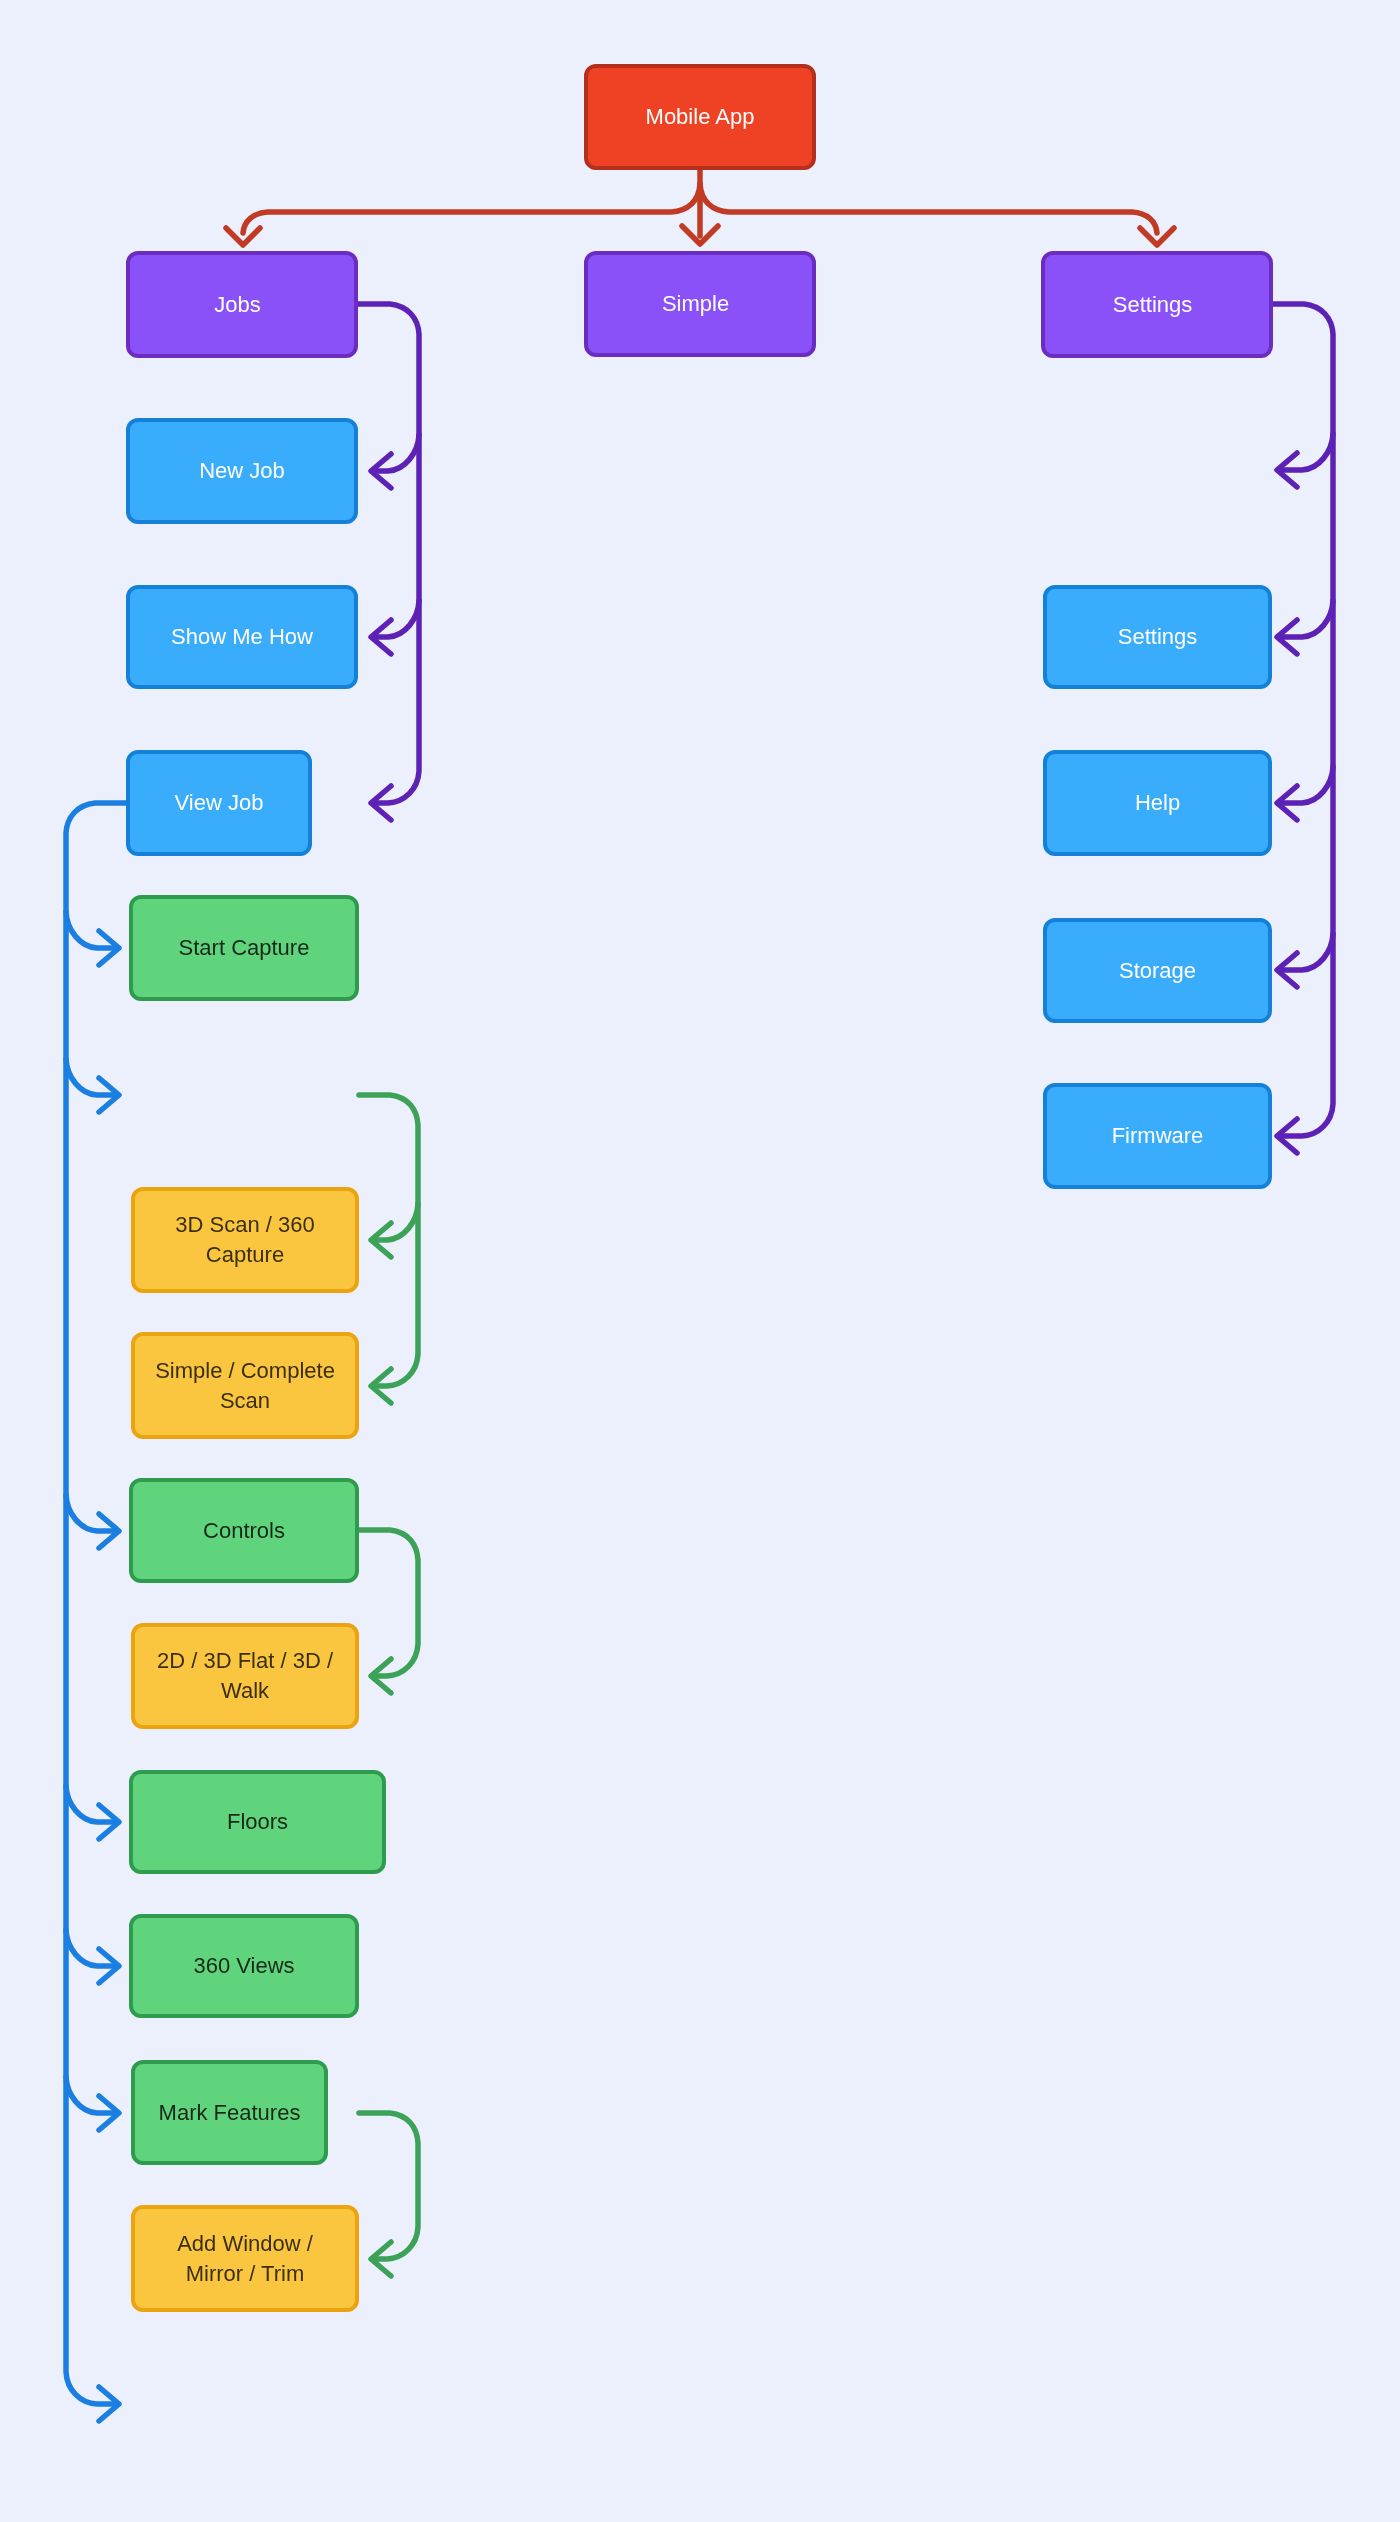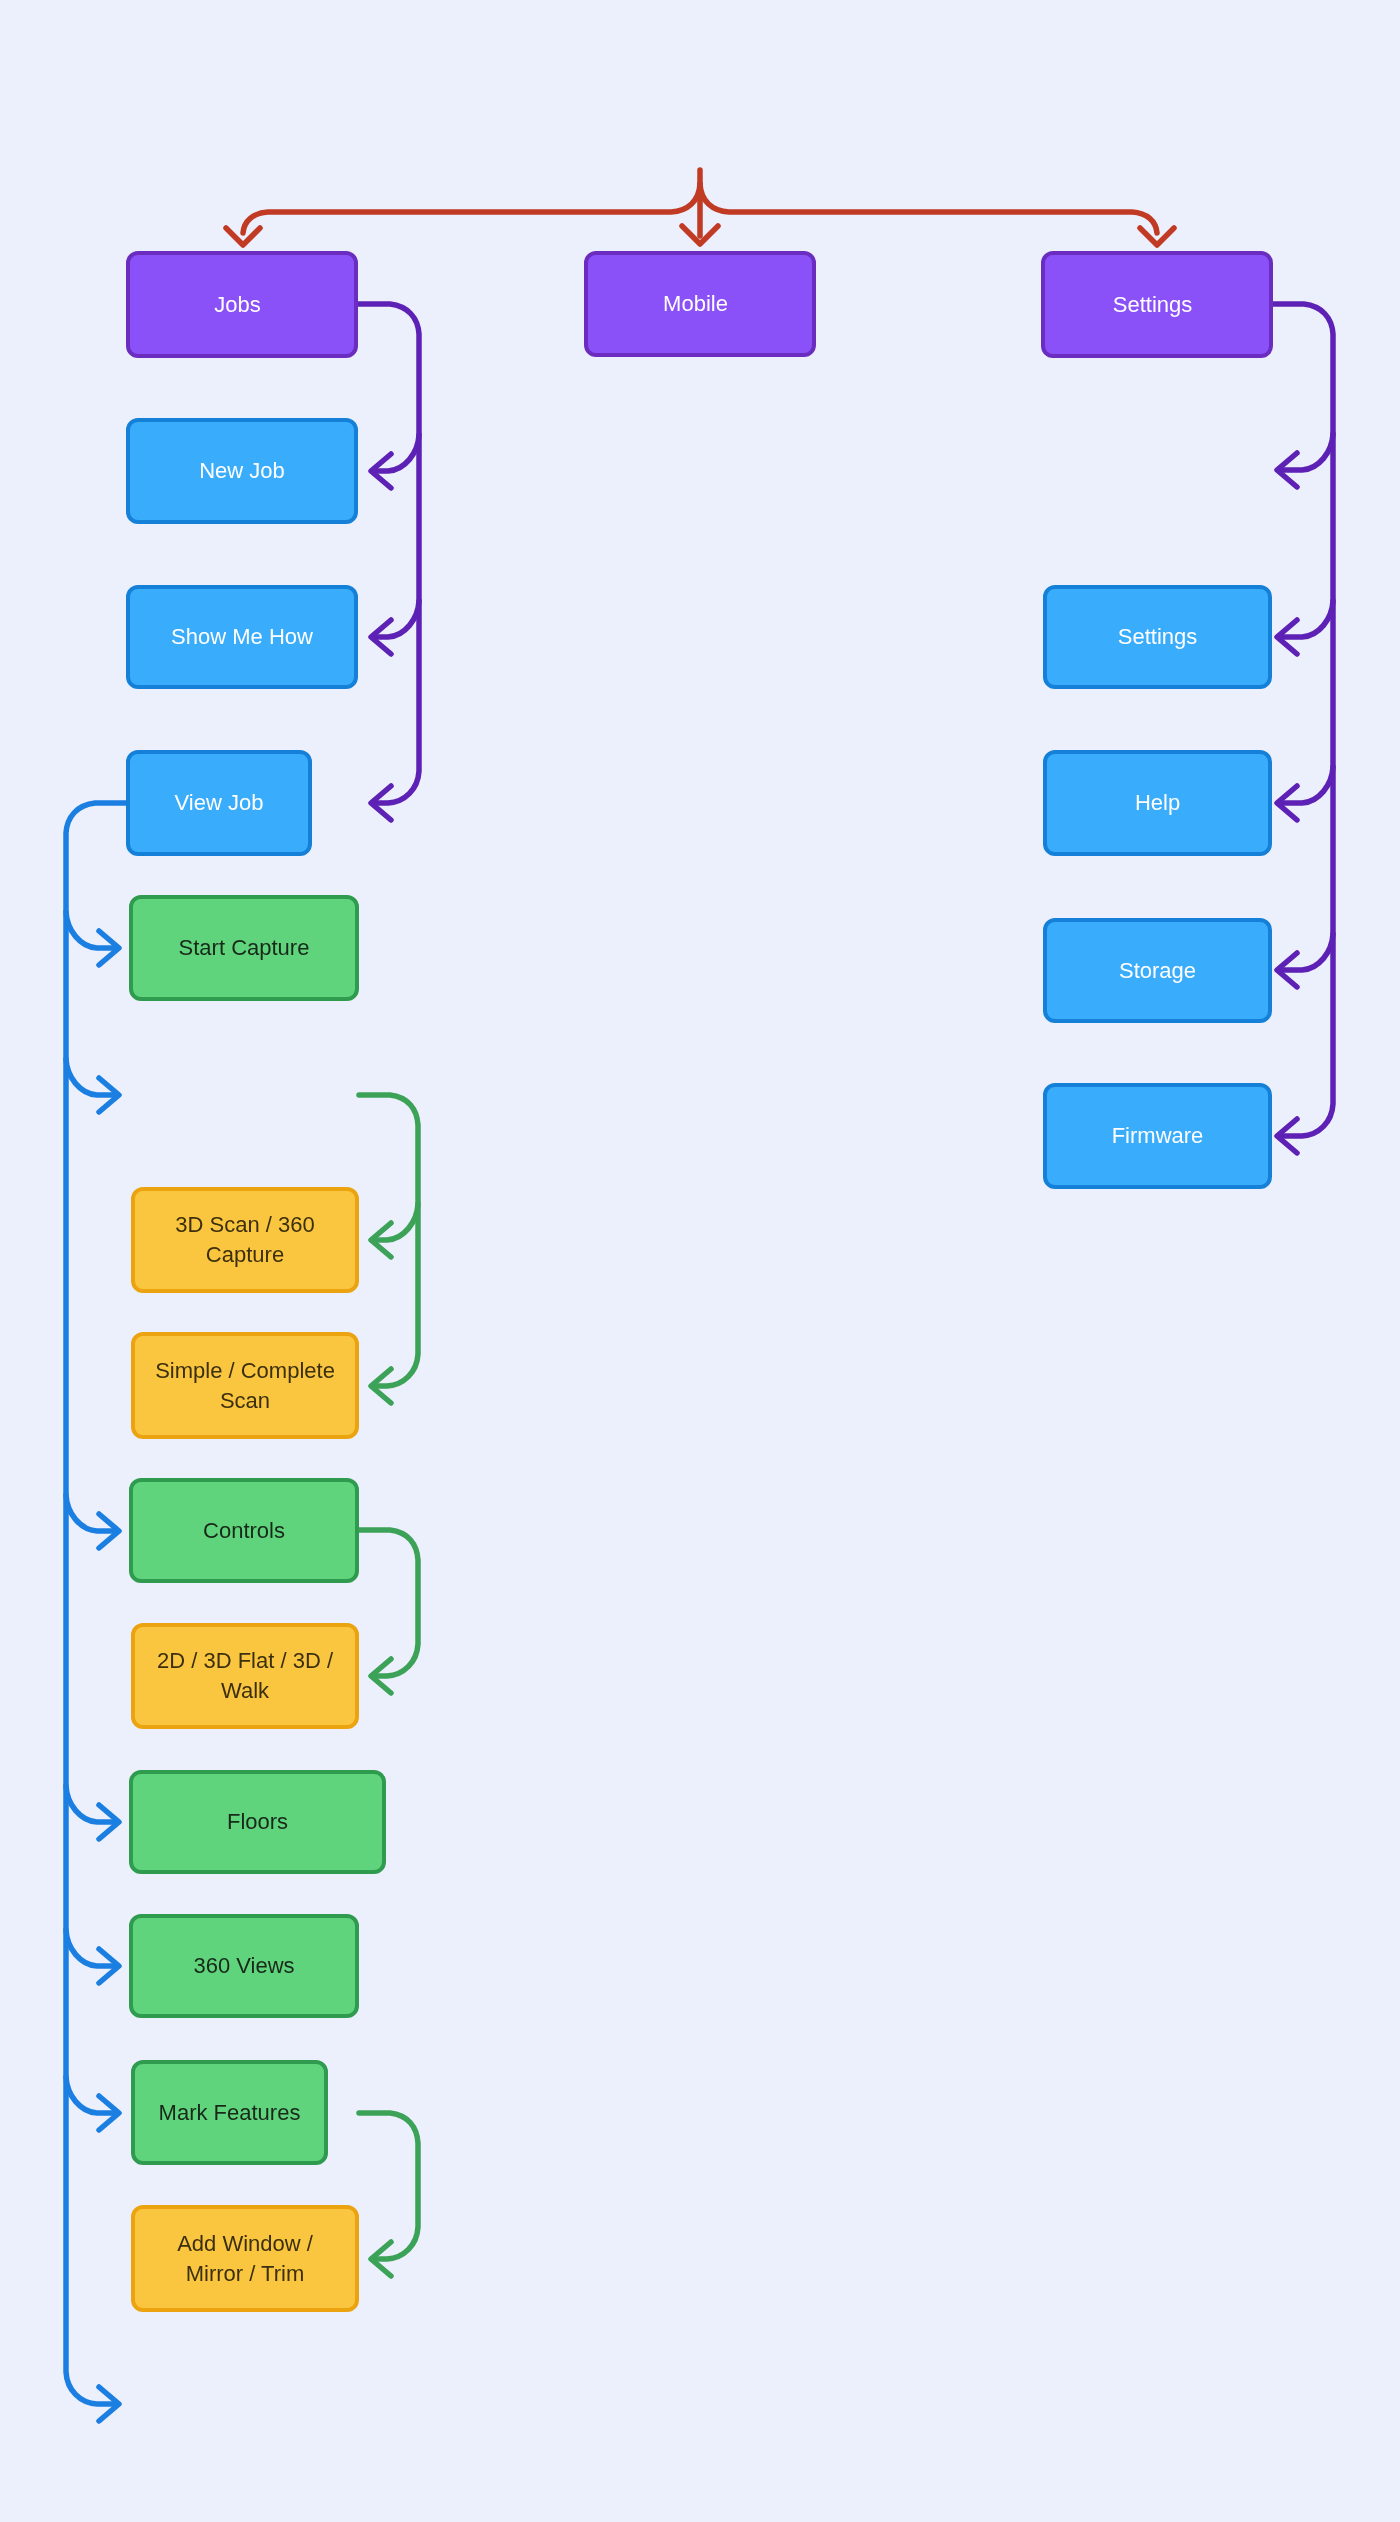--- a/index.html
+++ b/index.html
@@ -102,23 +102,24 @@
       <path class="w-green" d="M 359 1530 L 390 1530 C 408 1532 417 1544 418 1560 L 418 1644 C 417 1662 404 1675 387 1676 L 375 1676"></path>
       <path class="w-green" d="M 391 1659 L 371 1676 L 391 1693"></path>
     </g>
 
     <g>
       <path class="w-green" d="M 359 2113 L 390 2113 C 408 2115 417 2127 418 2143 L 418 2227 C 417 2245 404 2258 387 2259 L 375 2259"></path>
       <path class="w-green" d="M 391 2242 L 371 2259 L 391 2276"></path>
     </g>
   </svg>
 
+  <div class="node red" style="left:584px;top:64px;width:232px;height:106px">Mobile App</div>
 
   <div class="node purple" style="left:126px;top:251px;width:232px;height:107px">Jobs</div>
-  <div class="node purple" style="left:584px;top:251px;width:232px;height:106px">Mobile</div>
+  <div class="node purple" style="left:584px;top:251px;width:232px;height:106px">Simple</div>
   <div class="node purple" style="left:1041px;top:251px;width:232px;height:107px">Settings</div>
 
   <div class="node blue" style="left:126px;top:418px;width:232px;height:106px">New Job</div>
   <div class="node blue" style="left:126px;top:585px;width:232px;height:104px">Show Me How</div>
   <div class="node blue" style="left:126px;top:750px;width:186px;height:106px">View Job</div>
 
   <div class="node green" style="left:129px;top:895px;width:230px;height:106px">Start Capture</div>
   <div class="node yellow" style="left:131px;top:1187px;width:228px;height:106px">3D Scan / 360 Capture</div>
   <div class="node yellow" style="left:131px;top:1332px;width:228px;height:107px">Simple / Complete Scan</div>
   <div class="node green" style="left:129px;top:1478px;width:230px;height:105px">Controls</div>

